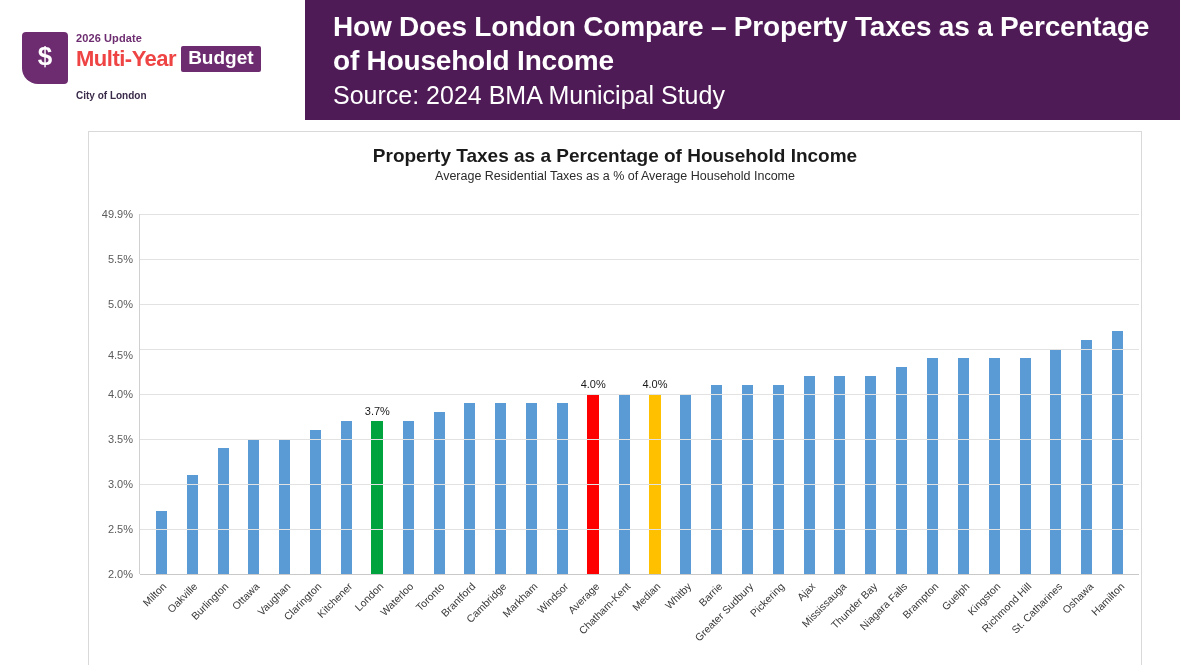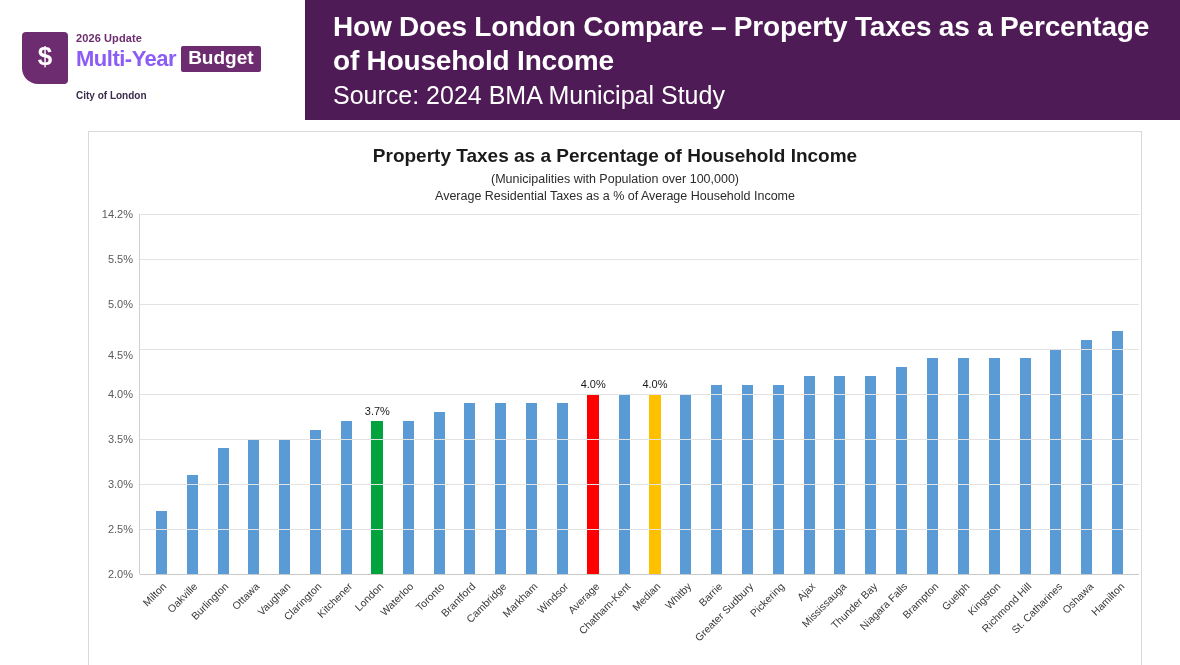--- a/index.html
+++ b/index.html
@@ -77,21 +77,21 @@
     letter-spacing: 0.1px;
     line-height: 13px;
   }
   .logo-line2 {
     display: flex;
     align-items: center;
     gap: 5px;
     margin-top: 1px;
   }
   .logo-multiyear {
-    color: #8b5cf6;
+    color: #ef4444;
     font-size: 22px;
     font-weight: bold;
     line-height: 24px;
     letter-spacing: -0.5px;
   }
   .logo-budget {
     background: #6C2C6F;
     color: #ffffff;
     font-size: 19px;
     font-weight: bold;
@@ -245,26 +245,25 @@
     <div class="logo-line3">City of London</div>
   </div>
 </div>
 
 <div class="header-banner"></div>
 <div class="header-title">How Does London Compare – Property Taxes as a Percentage of Household Income</div>
 <div class="header-source">Source: 2024 BMA Municipal Study</div>
 
 <div class="chart-panel">
   <div class="chart-title">Property Taxes as a Percentage of Household Income</div>
-  <div class="chart-sub1">(Municipalities with Population over 100,000)</div>
   <div class="chart-sub2">Average Residential Taxes as a % of Average Household Income</div>
 
   <div class="plot-wrap">
     <div class="y-axis" id="y-axis">
-        <div class="y-tick" style="top: 0px;">14.2%</div>
+        <div class="y-tick" style="top: 0px;">49.9%</div>
         <div class="y-tick" style="top: 45px;">5.5%</div>
         <div class="y-tick" style="top: 90px;">5.0%</div>
         <div class="y-tick" style="top: 141px;">4.5%</div>
         <div class="y-tick" style="top: 180px;">4.0%</div>
         <div class="y-tick" style="top: 225px;">3.5%</div>
         <div class="y-tick" style="top: 270px;">3.0%</div>
         <div class="y-tick" style="top: 315px;">2.5%</div>
         <div class="y-tick" style="top: 360px;">2.0%</div>
       </div>
     <div class="grid-area" id="grid-area">

